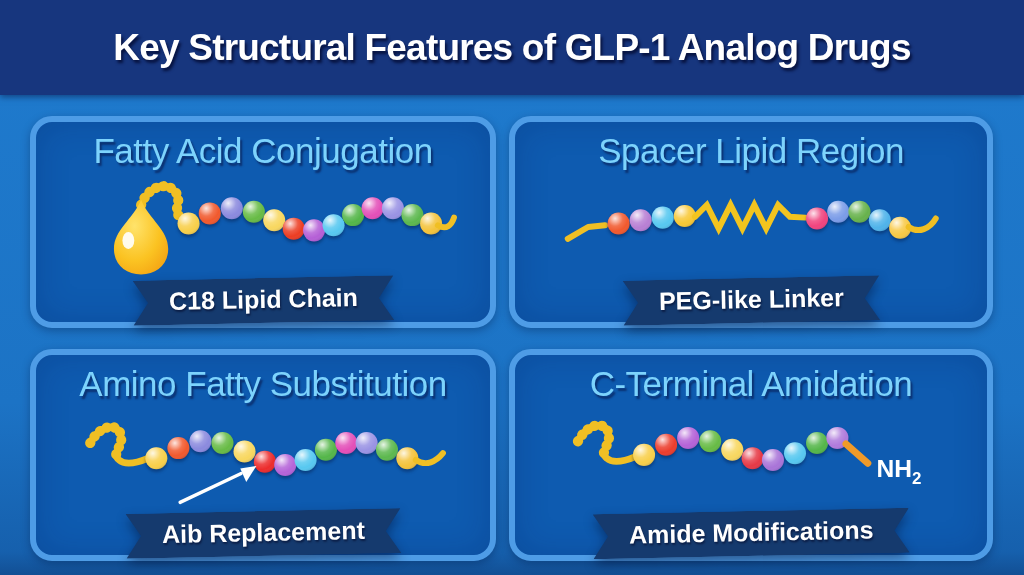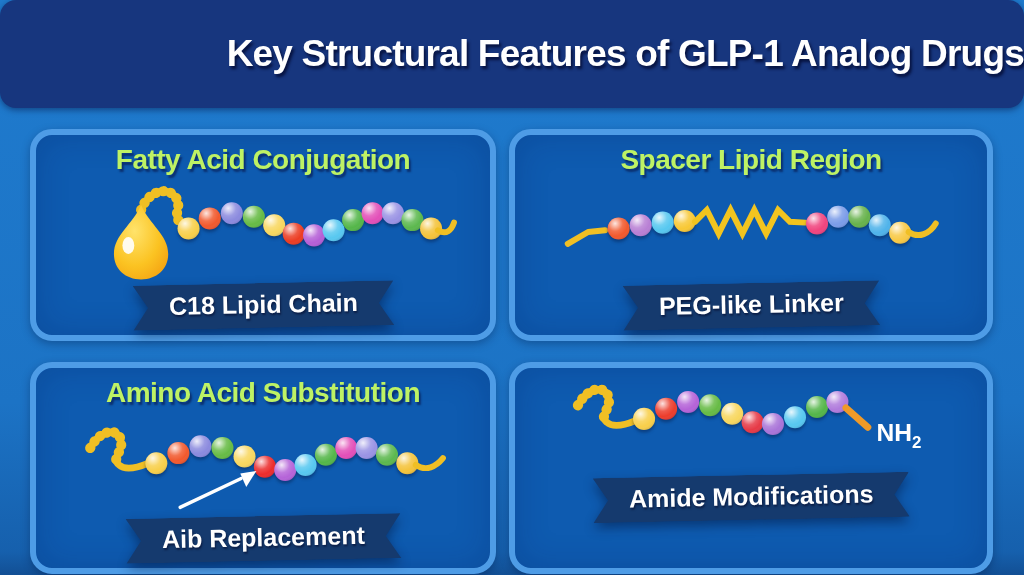--- a/index.html
+++ b/index.html
@@ -2,39 +2,38 @@
 <html><head>
 <meta charset="utf-8">
 <style>
   html,body{margin:0;padding:0;}
   body{
     width:1024px;height:575px;overflow:hidden;position:relative;
     font-family:"Liberation Sans",sans-serif;
     background:linear-gradient(180deg,#1f7bce 0%,#1c73c5 70%,#1660ad 96%,#124f94 100%);
   }
   .header{
-    height:108px;background:#17367e;display:flex;align-items:center;justify-content:flex-end;
+    height:95px;background:#17367e;display:flex;align-items:center;justify-content:center;
     box-shadow:0 2px 6px rgba(4,15,60,.5);
-    border-radius:16px;
   }
   .header h1{
     margin:0;color:#ffffff;font-size:37px;font-weight:700;letter-spacing:-0.8px;
     text-shadow:2px 3px 3px rgba(4,12,52,.85);
   }
   .grid{
     display:grid;grid-template-columns:466px 484px;
     gap:21px 13px;padding:21px 0 0 30px;
   }
   .panel{
     height:212px;background:#0e5bb0;border:6px solid #4e9ce6;border-radius:22px;
     box-sizing:border-box;display:flex;flex-direction:column;align-items:center;
     box-shadow:0 3px 9px rgba(3,25,70,.35), inset 0 0 34px rgba(0,22,80,.20);
   }
   .panel-title{
-    margin:9px 0 0;color:#bef264;font-size:28px;font-weight:700;letter-spacing:-0.5px;
+    margin:9px 0 0;color:#7dd3fc;font-size:35px;font-weight:400;letter-spacing:-0.5px;
     text-shadow:2px 3px 2px rgba(8,20,70,.6);
   }
   svg.chain{width:97%;height:106px;flex:0 0 auto;overflow:visible;}
   .beads{filter:drop-shadow(0 3px 2px rgba(2,20,60,.40));}
   .rope{fill:none;stroke:#f0bf24;stroke-width:8;stroke-linecap:round;}
   .rope-knobs{fill:none;stroke:#f0bf24;stroke-width:12;stroke-linecap:round;stroke-dasharray:0.5 8.5;}
   .lead{fill:none;stroke:#f0bf24;stroke-width:7;stroke-linecap:round;stroke-linejoin:round;}
   .zigzag{fill:none;stroke:#f2c41f;stroke-width:7;stroke-linejoin:miter;stroke-linecap:round;}
   .tail{fill:none;stroke:#f0bf24;stroke-width:7;stroke-linecap:round;}
   .nh2-stick{stroke:#f09a28;stroke-width:8;stroke-linecap:round;}
@@ -150,21 +149,21 @@
       <path class="tail" d="M416,66 C428,74 441,68 448,56"></path>
     </svg>
     <div class="ribbon-wrap">
       <div class="ribbon">
         <span>PEG-like Linker</span>
       </div>
     </div>
   </section>
 
   <section class="panel">
-    <h2 class="panel-title">Amino Acid Substitution</h2>
+    <h2 class="panel-title">Amino Fatty Substitution</h2>
     <svg class="chain" viewBox="0 0 460 125">
       <path class="rope" d="M26,46 C38,24 58,22 62,36 C66,50 50,58 60,66 C68,73 82,69 94,64"></path>
       <path class="rope-knobs" d="M26,46 C38,24 58,22 62,36 C66,50 50,58 60,66"></path>
       <g class="beads">
           <circle cx="104" cy="64" r="13" fill="#f8cf4a"></circle>
           <circle cx="104" cy="64" r="13" fill="url(#beadShine)"></circle>
           <circle cx="130" cy="52" r="13" fill="#f1592d"></circle>
           <circle cx="130" cy="52" r="13" fill="url(#beadShine)"></circle>
           <circle cx="156" cy="44" r="13" fill="#8b8ade"></circle>
           <circle cx="156" cy="44" r="13" fill="url(#beadShine)"></circle>
@@ -196,20 +195,21 @@
       </g>
     </svg>
     <div class="ribbon-wrap">
       <div class="ribbon">
         <span>Aib Replacement</span>
       </div>
     </div>
   </section>
 
   <section class="panel">
+    <h2 class="panel-title">C-Terminal Amidation</h2>
     <svg class="chain" viewBox="0 0 460 125">
       <path class="rope" d="M26,44 C38,22 58,20 62,34 C66,48 50,56 60,64 C68,71 82,67 94,62"></path>
       <path class="rope-knobs" d="M26,44 C38,22 58,20 62,34 C66,48 50,56 60,64"></path>
       <g class="beads">
           <circle cx="104" cy="60" r="13" fill="#f8cf4a"></circle>
           <circle cx="104" cy="60" r="13" fill="url(#beadShine)"></circle>
           <circle cx="130" cy="48" r="13" fill="#ec3d2c"></circle>
           <circle cx="130" cy="48" r="13" fill="url(#beadShine)"></circle>
           <circle cx="156" cy="40" r="13" fill="#b563d8"></circle>
           <circle cx="156" cy="40" r="13" fill="url(#beadShine)"></circle>

